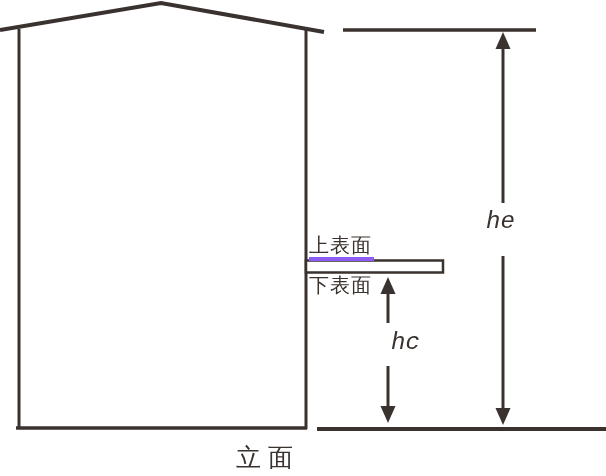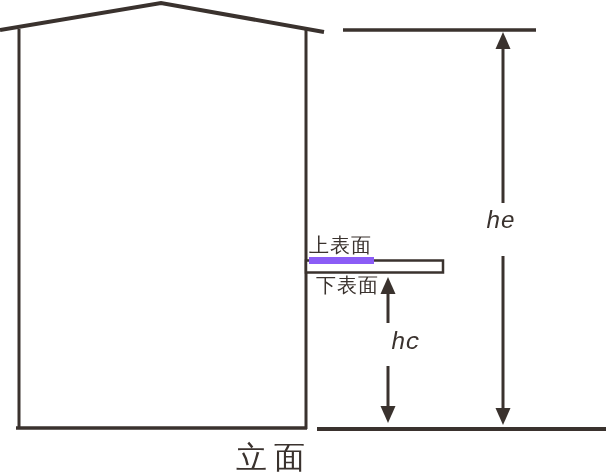--- a/index.html
+++ b/index.html
@@ -34,26 +34,25 @@
   }
   .lbl {
     position: absolute;
     color: #3a322e;
     white-space: nowrap;
   }
   .surface-label {
     font-size: 20px;
     line-height: 22px;
     letter-spacing: 1px;
-    padding-left: 7px;
   }
   .top-surface-label {
     left: 309px;
     top: 234px;
-    border-bottom: 7px solid #8b5cf6;
+    border-bottom: 4px solid #8b5cf6;
     padding: 0 2px 1px 0;
   }
   .bottom-surface-label {
     left: 309px;
     top: 274px;
   }
   .dim-label {
     font-family: Liberation Mono, monospace;
     font-style: italic;
     font-size: 24px;
@@ -64,21 +63,21 @@
     top: 206px;
   }
   .hc-label {
     left: 371px;
     top: 327px;
     margin-left: 20px;
   }
   .caption {
     left: 236px;
     top: 441px;
-    font-size: 31px;
+    font-size: 25px;
     line-height: 33px;
     letter-spacing: 7px;
   }
 </style>
 </head>
 <body>
 
 <div class="stage">
 
   <svg width="606" height="476" viewBox="0 0 606 476">

